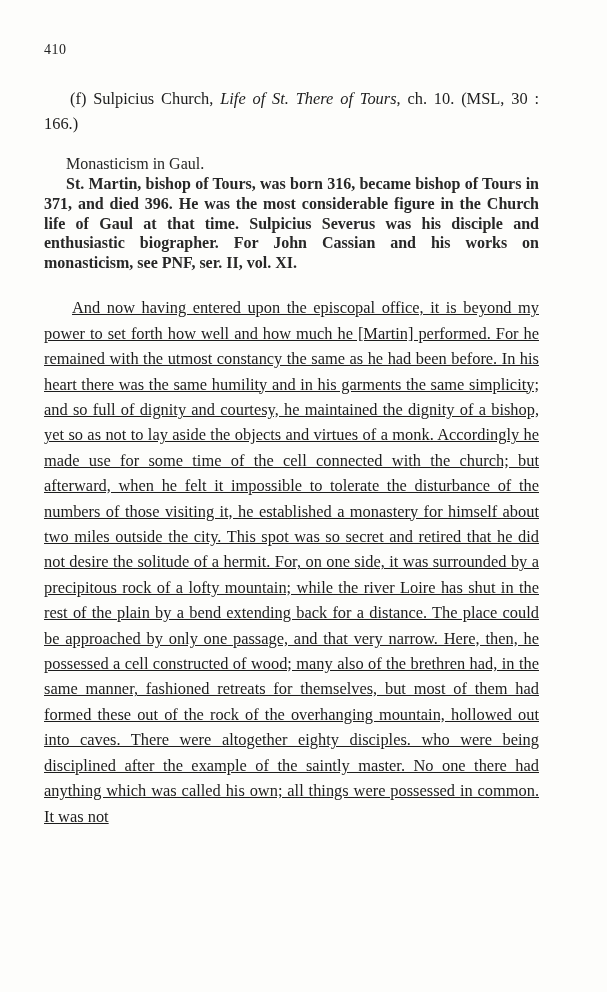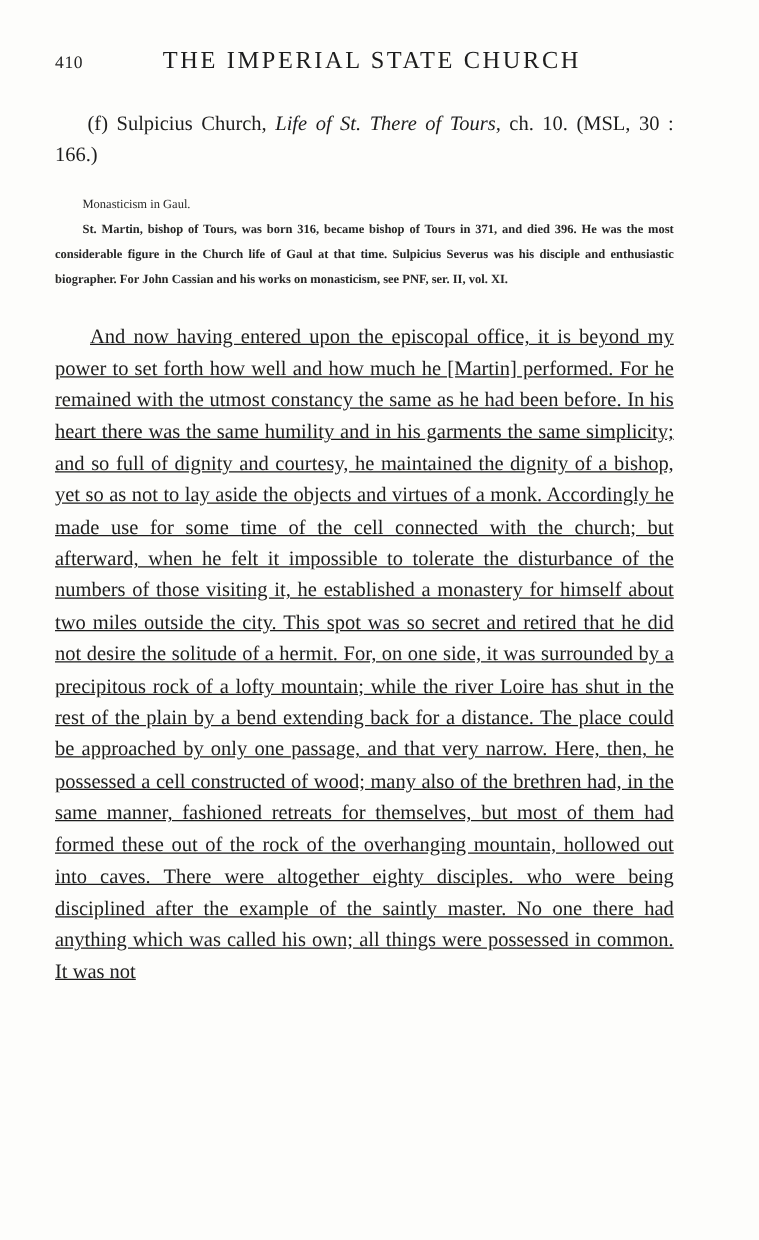--- a/index.html
+++ b/index.html
@@ -57,21 +57,21 @@
   }
   .source-line {
     margin-top: 19px;
     text-indent: 26px;
   }
   .source-line .italic {
     font-style: italic;
   }
   .note-block {
     margin-top: 17px;
-    font-size: 10px;
+    font-size: 16px;
     line-height: 19.6px;
     text-align: justify;
     color: #272727;
   }
   .note-title {
     text-indent: 22px;
     margin: 0 0 1px 0;
   }
   .note-body {
     text-indent: 22px;
@@ -84,21 +84,20 @@
     text-decoration: underline;
   }
 </style>
 </head>
 <body>
 
 <div class="page">
 
   <div class="header">
     <div class="folio">410</div>
-    <div class="running-head">THE IMPERIAL STATE CHURCH</div>
   </div>
 
   <div class="body-text">
 
 
     <p class="para source-line"><span>(f) Sulpicius Church, </span><span class="italic">Life of St. There of Tours</span><span>, ch. 10. (MSL, 30 : 166.)</span></p>
 
     <div class="note-block">
       <p class="note-title">Monasticism in Gaul.</p>
       <p class="note-body">St. Martin, bishop of Tours, was born 316, became bishop of Tours in 371, and died 396.   He was the most considerable figure in the Church life of Gaul at that time.   Sulpicius Severus was his disciple and enthusiastic biographer.   For John Cassian and his works on monasticism, see PNF, ser. II, vol. XI.</p>

